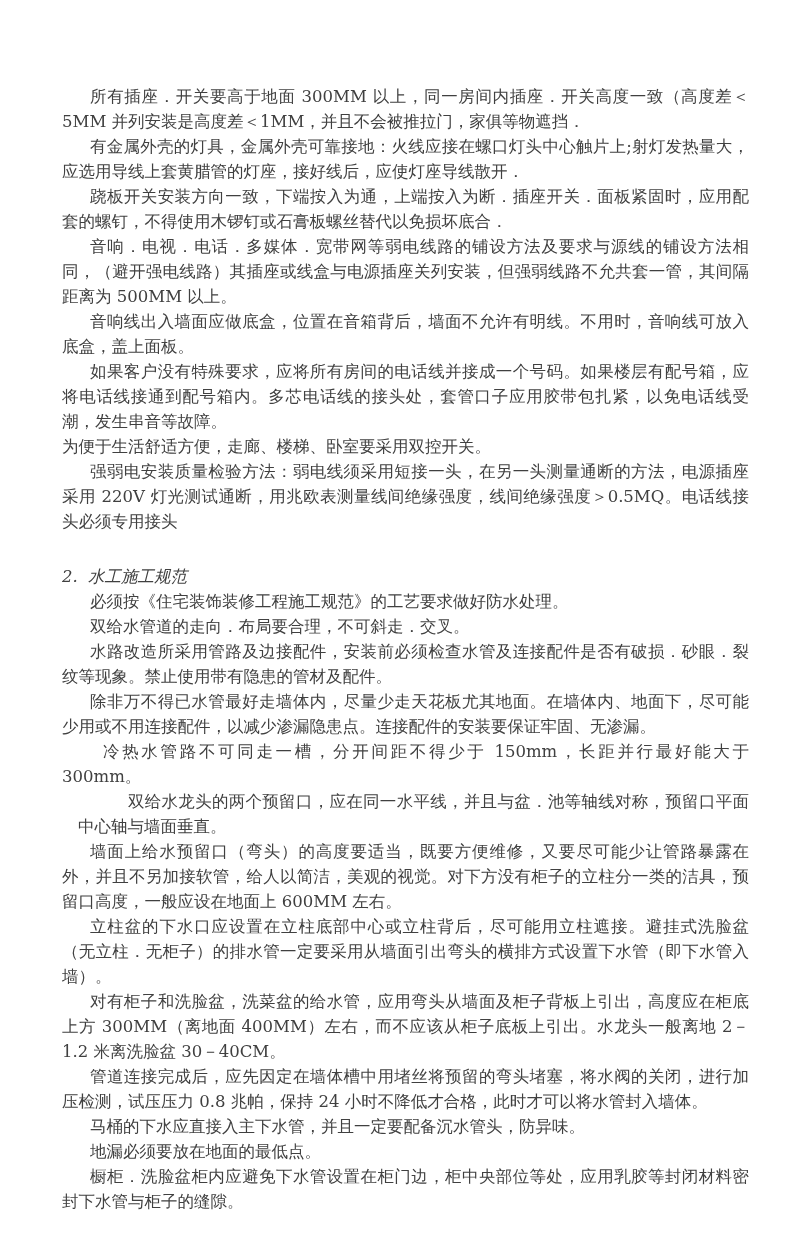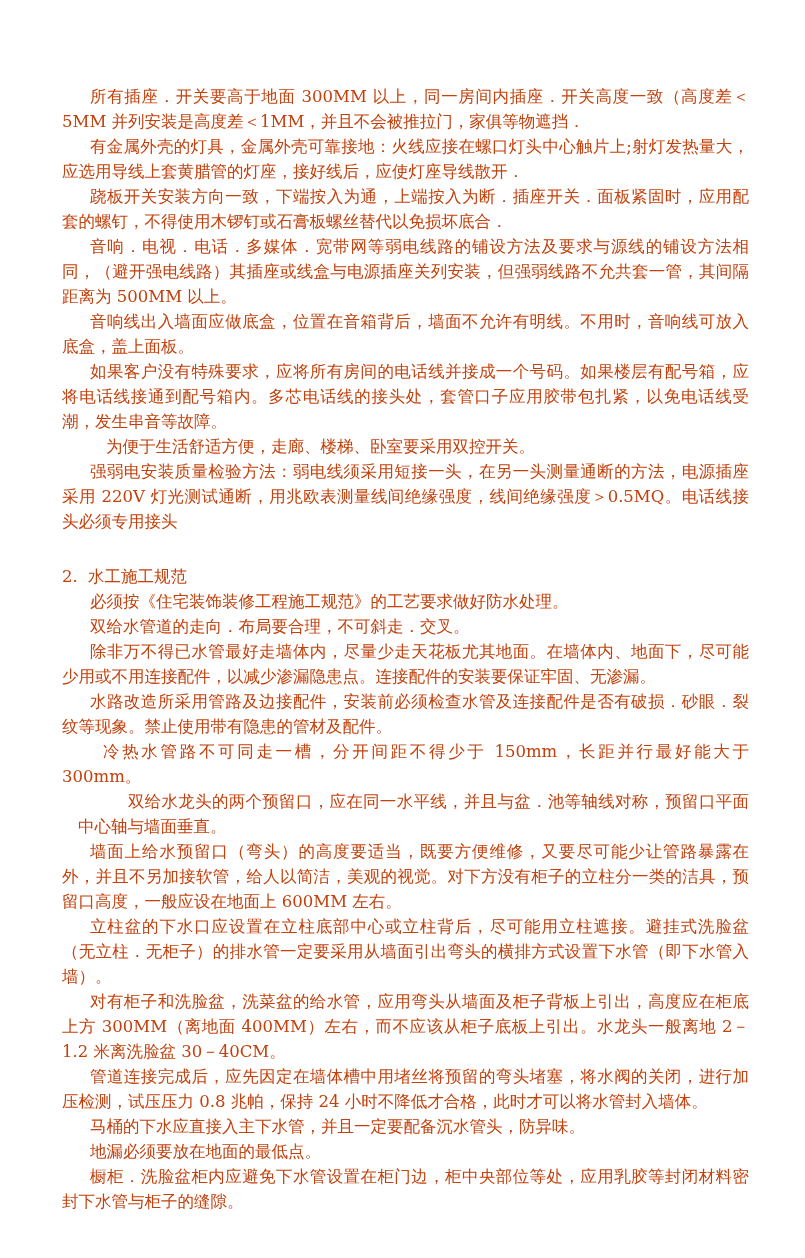--- a/index.html
+++ b/index.html
@@ -13,41 +13,41 @@
     overflow: hidden;
   }
   .page {
     box-sizing: border-box;
     width: 805px;
     height: 1258px;
     padding: 84px 56px 40px 62px;
     font-family: "DejaVu Serif", serif;
     font-size: 16.5px;
     line-height: 25px;
-    color: #c2410c;
+    color: #404040;
     text-align: justify;
   }
   .page p {
     margin: 0;
     text-indent: 28px;
   }
   .page p.flush {
     text-indent: 0;
-    margin-left: 44px;
   }
   .page p.indent-lg {
     text-indent: 41px;
   }
   .page p.indent-xl {
     text-indent: 50px;
     margin-left: 16px;
   }
   .section-heading {
     margin-top: 30px !important;
     text-indent: 0 !important;
+    font-style: italic;
   }
   .section-heading .num {
     display: inline-block;
     min-width: 26px;
   }
 </style>
 </head>
 <body>
 
 <div class="page">
@@ -58,22 +58,22 @@
   <p>音响．电视．电话．多媒体．宽带网等弱电线路的铺设方法及要求与源线的铺设方法相同，（避开强电线路）其插座或线盒与电源插座关列安装，但强弱线路不允共套一管，其间隔距离为 500MM 以上。</p>
   <p>音响线出入墙面应做底盒，位置在音箱背后，墙面不允许有明线。不用时，音响线可放入底盒，盖上面板。</p>
   <p>如果客户没有特殊要求，应将所有房间的电话线并接成一个号码。如果楼层有配号箱，应将电话线接通到配号箱内。多芯电话线的接头处，套管口子应用胶带包扎紧，以免电话线受潮，发生串音等故障。</p>
   <p class="flush">为便于生活舒适方便，走廊、楼梯、卧室要采用双控开关。</p>
   <p>强弱电安装质量检验方法：弱电线须采用短接一头，在另一头测量通断的方法，电源插座采用 220V 灯光测试通断，用兆欧表测量线间绝缘强度，线间绝缘强度＞0.5MQ。电话线接头必须专用接头</p>
 
   <p class="section-heading"><span class="num">2.</span><span>水工施工规范</span></p>
 
   <p>必须按《住宅装饰装修工程施工规范》的工艺要求做好防水处理。</p>
   <p>双给水管道的走向．布局要合理，不可斜走．交叉。</p>
+  <p>水路改造所采用管路及边接配件，安装前必须检查水管及连接配件是否有破损．砂眼．裂纹等现象。禁止使用带有隐患的管材及配件。</p>
   <p>除非万不得已水管最好走墙体内，尽量少走天花板尤其地面。在墙体内、地面下，尽可能少用或不用连接配件，以减少渗漏隐患点。连接配件的安装要保证牢固、无渗漏。</p>
-  <p>水路改造所采用管路及边接配件，安装前必须检查水管及连接配件是否有破损．砂眼．裂纹等现象。禁止使用带有隐患的管材及配件。</p>
   <p class="indent-lg">冷热水管路不可同走一槽，分开间距不得少于 150mm，长距并行最好能大于 300mm。</p>
   <p class="indent-xl">双给水龙头的两个预留口，应在同一水平线，并且与盆．池等轴线对称，预留口平面中心轴与墙面垂直。</p>
   <p>墙面上给水预留口（弯头）的高度要适当，既要方便维修，又要尽可能少让管路暴露在外，并且不另加接软管，给人以简洁，美观的视觉。对下方没有柜子的立柱分一类的洁具，预留口高度，一般应设在地面上 600MM 左右。</p>
   <p>立柱盆的下水口应设置在立柱底部中心或立柱背后，尽可能用立柱遮接。避挂式洗脸盆（无立柱．无柜子）的排水管一定要采用从墙面引出弯头的横排方式设置下水管（即下水管入墙）。</p>
   <p>对有柜子和洗脸盆，洗菜盆的给水管，应用弯头从墙面及柜子背板上引出，高度应在柜底上方 300MM（离地面 400MM）左右，而不应该从柜子底板上引出。水龙头一般离地 2－1.2 米离洗脸盆 30－40CM。</p>
   <p>管道连接完成后，应先因定在墙体槽中用堵丝将预留的弯头堵塞，将水阀的关闭，进行加压检测，试压压力 0.8 兆帕，保持 24 小时不降低才合格，此时才可以将水管封入墙体。</p>
   <p>马桶的下水应直接入主下水管，并且一定要配备沉水管头，防异味。</p>
   <p>地漏必须要放在地面的最低点。</p>
   <p>橱柜．洗脸盆柜内应避免下水管设置在柜门边，柜中央部位等处，应用乳胶等封闭材料密封下水管与柜子的缝隙。</p>
 

